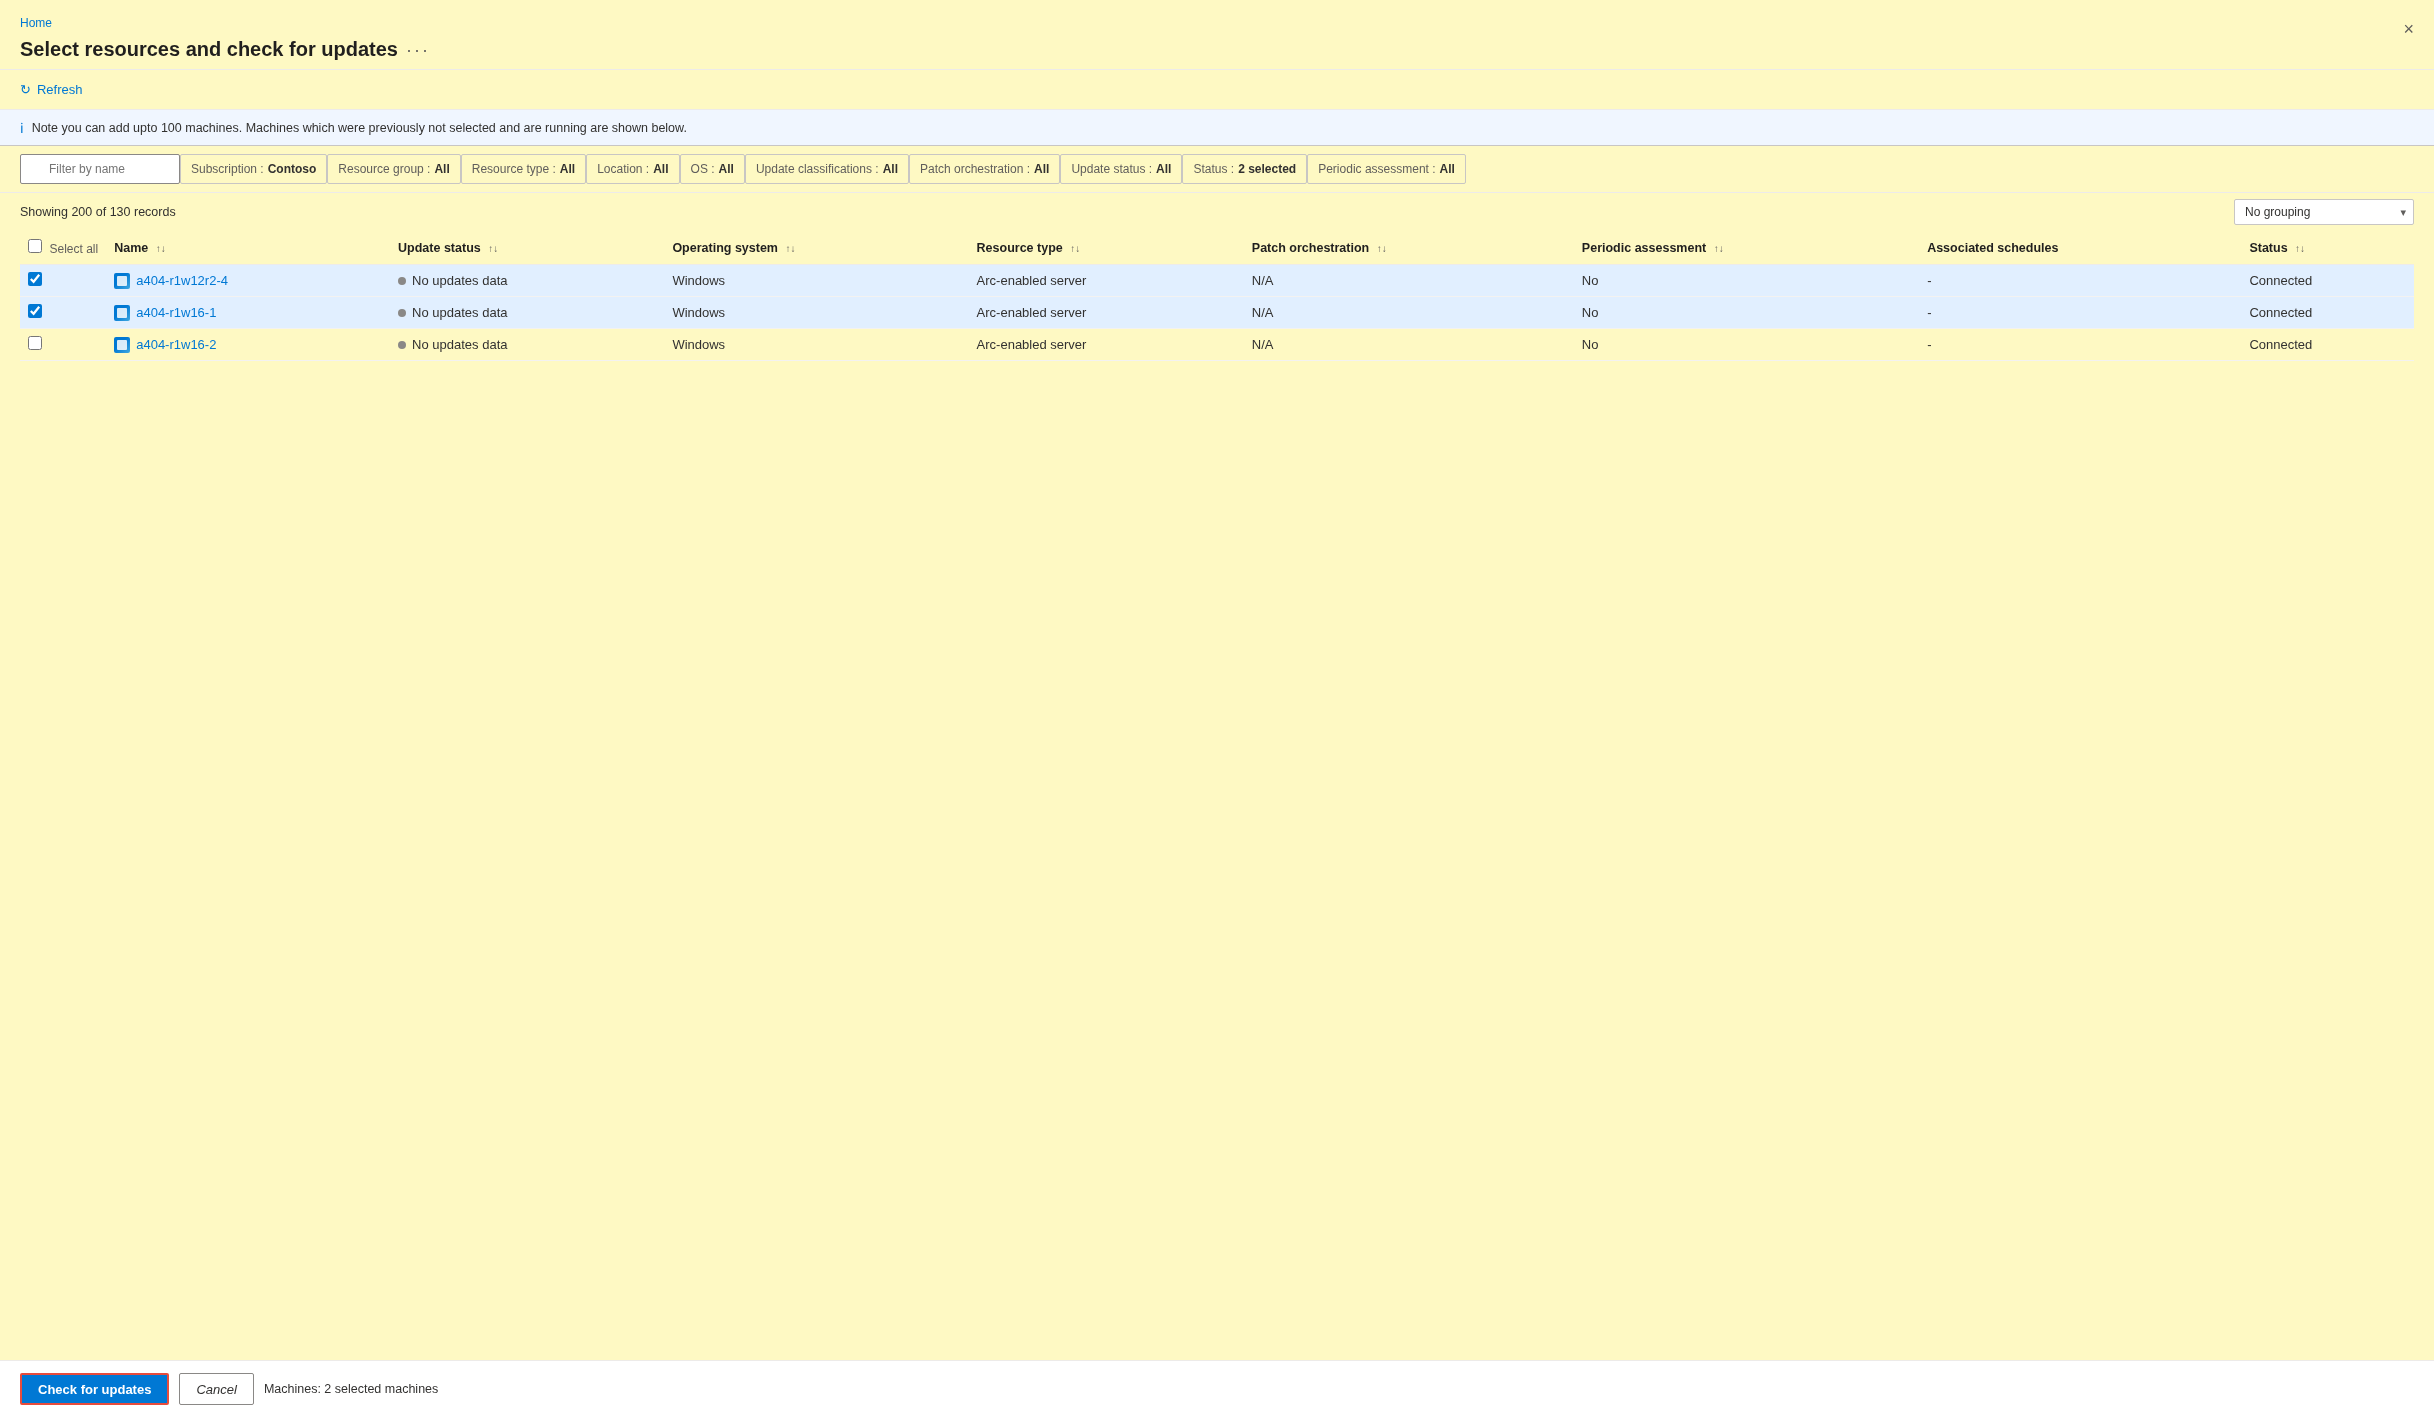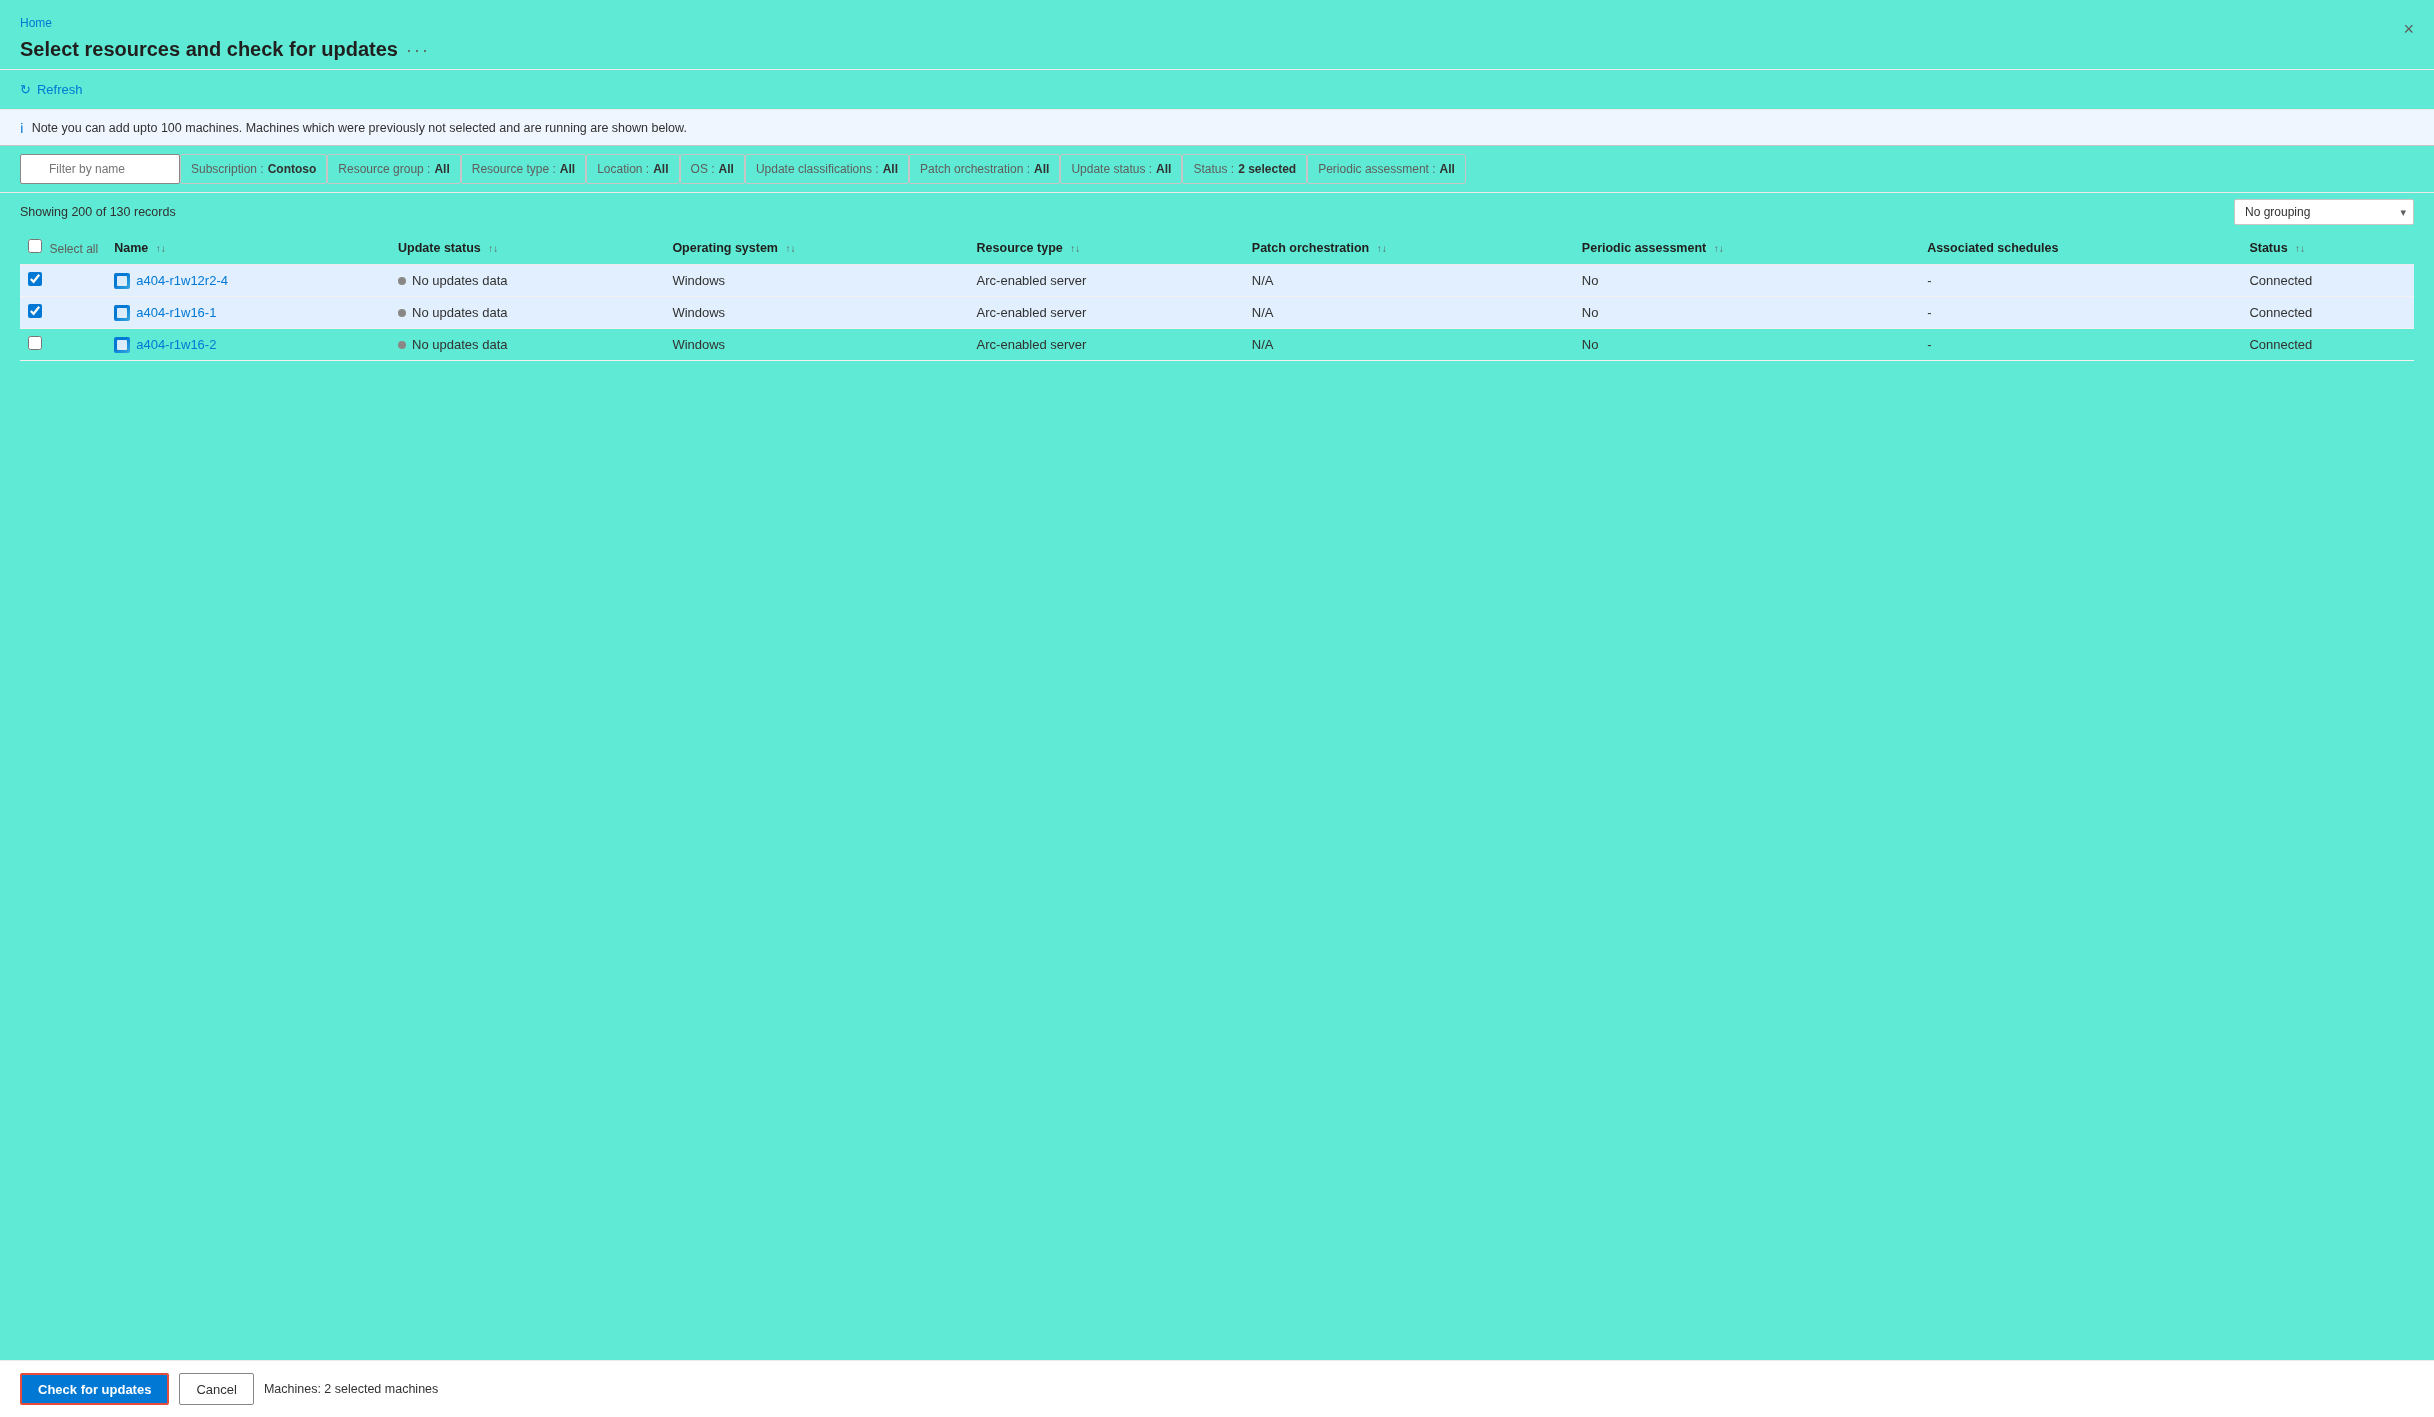--- a/index.html
+++ b/index.html
@@ -3,21 +3,21 @@
   <meta charset="utf-8">
   <style>
     * { box-sizing: border-box; margin: 0; padding: 0; }
     body {
       font-family: 'Segoe UI', Arial, sans-serif;
       font-size: 13px;
       background: #f3f2f1;
       color: #323130;
     }
     .dialog {
-      background: #5eead4;
+      background: #fef9c3;
       width: 100%;
       min-height: 100vh;
       display: flex;
       flex-direction: column;
       position: relative;
     }
     .dialog-header {
       padding: 16px 20px 8px 20px;
       border-bottom: 1px solid #edebe9;
       position: relative;
@@ -272,20 +272,21 @@
     }
     .secondary-btn {
       background: #fff;
       color: #323130;
       border: 1px solid #8a8886;
       border-radius: 2px;
       padding: 6px 16px;
       font-size: 13px;
       cursor: pointer;
       height: 32px;
+      font-style: italic;
     }
     .footer-info {
       font-size: 12.5px;
       color: #323130;
       text-align: right;
     }
   </style>
 </head>
 <body>
 

